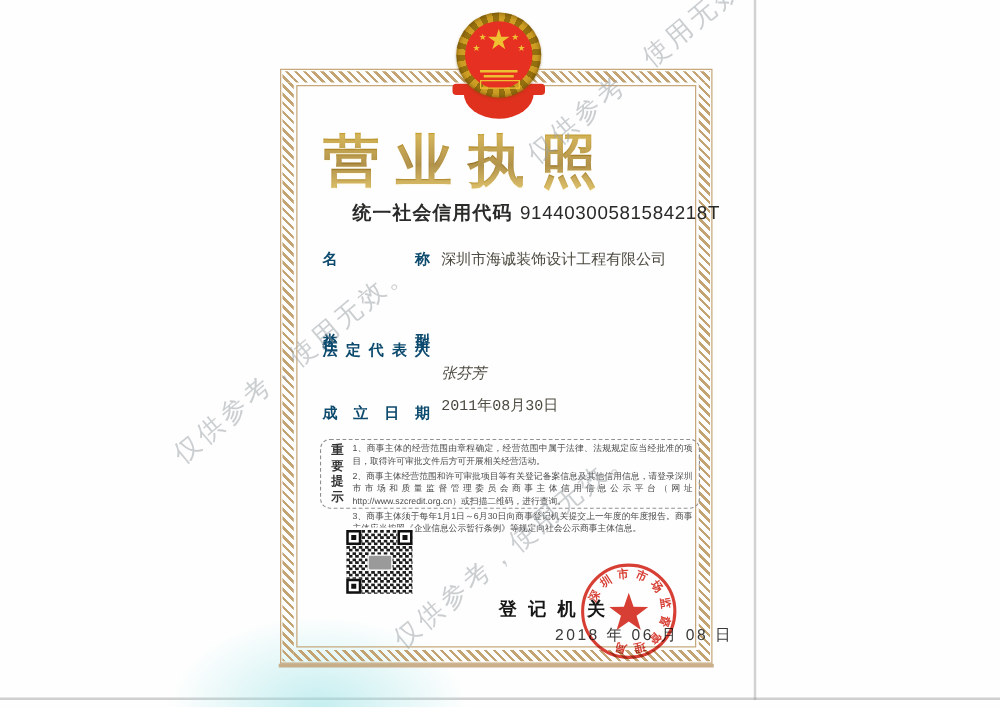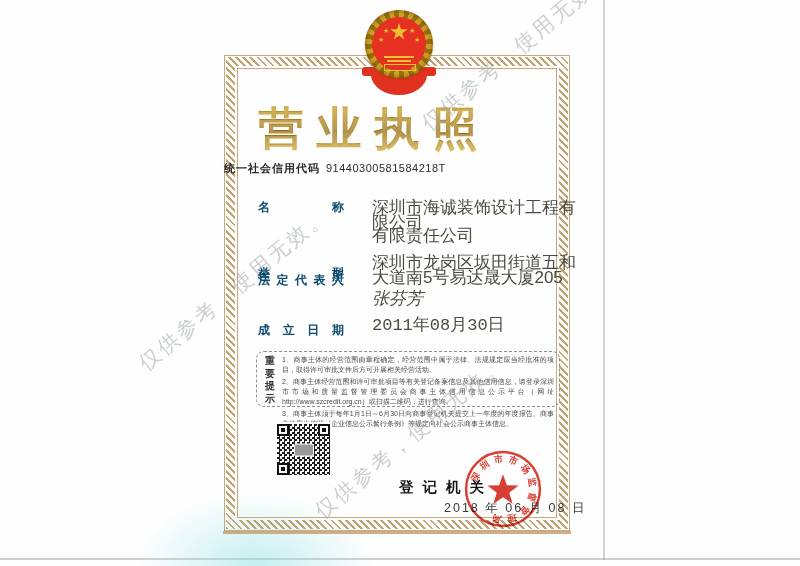--- a/index.html
+++ b/index.html
@@ -36,27 +36,27 @@
   .emblem .gate2{position:absolute;left:31px;top:50px;width:24px;height:2px;background:#f0c033;}
   .emblem .gate3{position:absolute;left:28px;top:54px;width:30px;height:5px;border:1px solid #f0c033;background:transparent;}
   
   .doc-title{position:absolute;left:224px;top:99px;width:288px;text-align:center;
     font-size:45px;font-weight:900;letter-spacing:13px;padding-left:13px;box-sizing:border-box;
     color:#a5781b;
     background:linear-gradient(180deg,#d2a92f 0%,#8a6210 55%,#e3c050 100%);
     -webkit-background-clip:text;background-clip:text;-webkit-text-fill-color:transparent;
     text-shadow:0 1px 1px rgba(255,240,190,.35);}
   
-  .credit-line{position:absolute;left:224px;top:161px;width:352px;text-align:left;font-size:11px;color:#2a2a28;}
+  .credit-line{position:absolute;left:224px;top:161px;width:352px;text-align:right;font-size:15px;color:#2a2a28;}
   .credit-line .lbl{font-weight:700;letter-spacing:1px;margin-right:6px;}
   .credit-line .val{letter-spacing:.5px;}
   
   .f-label{position:absolute;left:258px;width:86px;font-size:12px;font-weight:700;color:#0c4a6e;
     text-align:justify;text-align-last:justify;}
-  .f-value{position:absolute;left:372px;width:216px;font-size:17px;color:#4c4a40;line-height:15px;}
+  .f-value{position:absolute;left:353px;width:216px;font-size:12px;color:#4c4a40;line-height:15px;}
   .r1{top:199px;} .r2{top:237px;margin-top:28px;} .r3{top:268px;} .r4{top:272px;} .r5{top:322px;}
   .v1{top:200px;} .v2{top:228px;} .v3{top:255px;} .v4{top:291px;font-style:italic;} .v5{top:318px;font-family:Liberation Mono, monospace;}
   
   .notice{position:absolute;left:256px;top:351px;width:304px;height:56px;
     border:1px dashed #8f8f8f;border-radius:8px;box-sizing:border-box;}
   .notice .side{position:absolute;left:7px;top:3px;width:12px;font-size:10px;font-weight:700;color:#333;line-height:12.5px;text-align:center;}
   .notice .body{position:absolute;left:25px;top:3px;right:5px;font-size:7px;line-height:1.48;color:#4a4a4a;text-align:justify;}
   .notice .body p{margin:0 0 1px 0;}
   
   .qr{position:absolute;left:275px;top:422px;width:57px;height:55px;background:#fff;padding:2px;box-sizing:border-box;}
@@ -112,23 +112,21 @@
 
   <div class="doc-title">营业执照</div>
 
   <div class="credit-line">
     <span class="lbl">统一社会信用代码</span><span class="val">91440300581584218T</span>
   </div>
 
   <div class="f-label r1">名称</div>
   <div class="f-value v1">深圳市海诚装饰设计工程有限公司</div>
   <div class="f-label r2">类型</div>
-  <div class="f-value v2">有限责任公司</div>
   <div class="f-label r3">住所</div>
-  <div class="f-value v3">深圳市龙岗区坂田街道五和大道南5号易达晟大厦205</div>
   <div class="f-label r4">法定代表人</div>
   <div class="f-value v4">张芬芳</div>
   <div class="f-label r5">成立日期</div>
   <div class="f-value v5">2011年08月30日</div>
 
   <div class="notice">
     <div class="side">
       <div>重</div>
       <div>要</div>
       <div>提</div>

